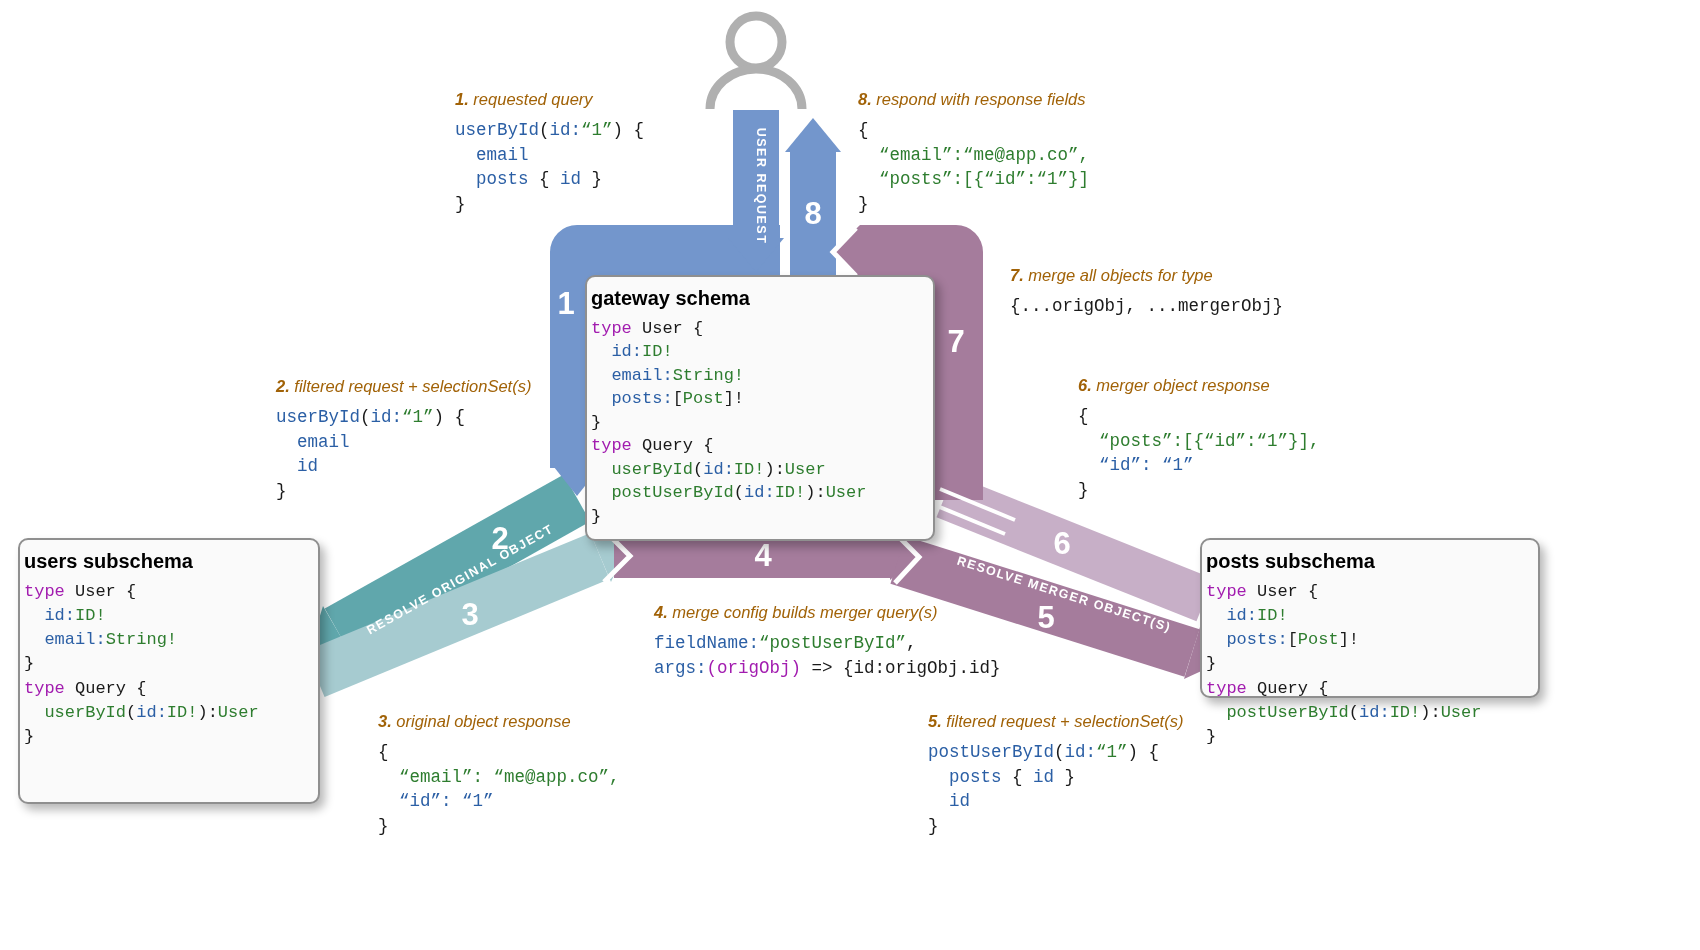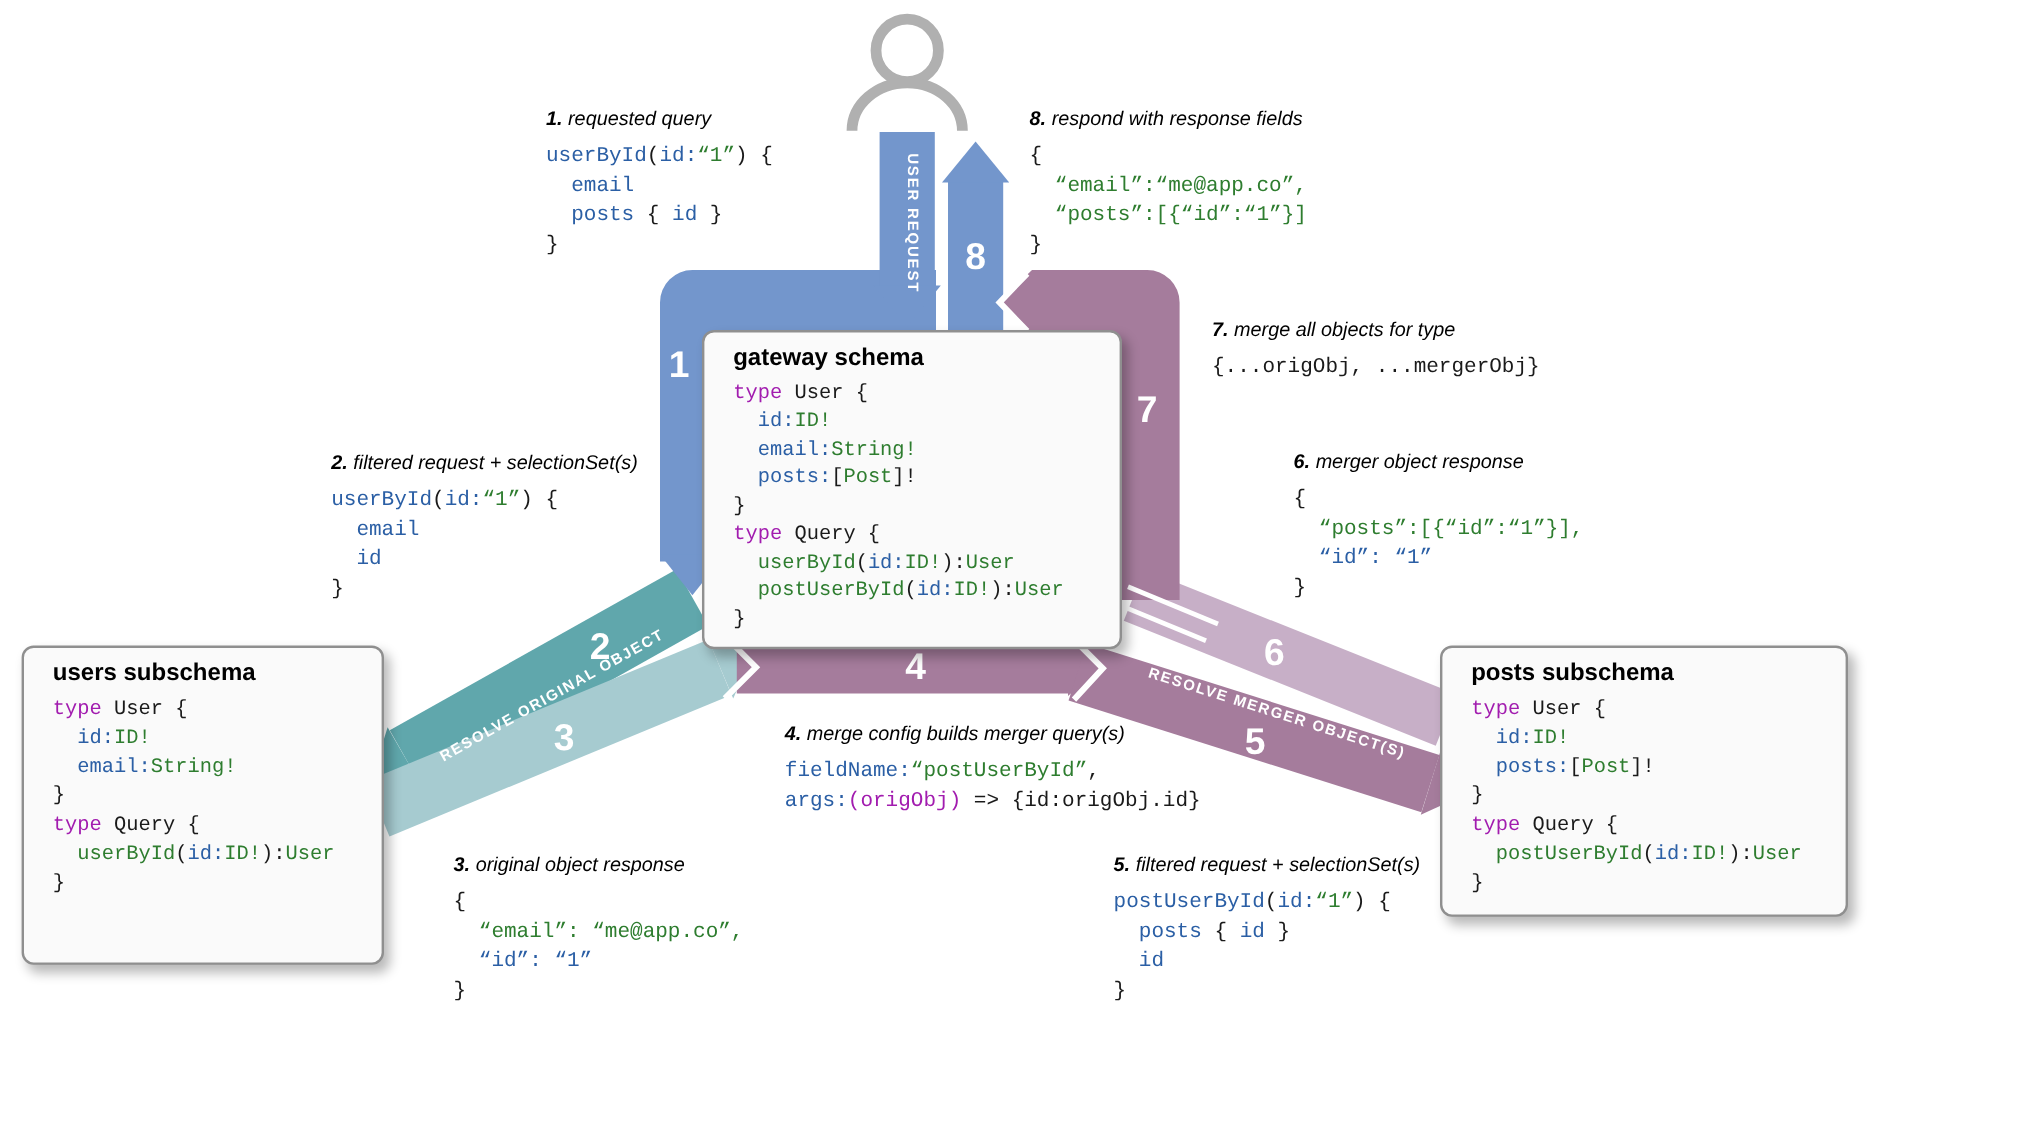--- a/index.html
+++ b/index.html
@@ -3,35 +3,35 @@
 <meta charset="utf-8">
 <style>
   * { margin:0; padding:0; box-sizing:border-box; }
   html,body { background:#ffffff; }
   body { width:1700px; height:950px; font-family:"Liberation Sans",sans-serif; }
   .stage { position:relative; width:1700px; height:950px; overflow:hidden; background:#fff; }
   .layer { position:absolute; left:0; top:0; }
 
   
   .box { position:absolute; background:#fafafa; border:2px solid #8f8f8f; border-radius:10px;
-         box-shadow:5px 6px 10px rgba(0,0,0,.28); padding:10px 24px; }
+         box-shadow:5px 6px 10px rgba(0,0,0,.28); padding:10px 4px; }
   .box-title { font-weight:bold; font-size:20px; color:#000; margin-bottom:7px; }
 
   
   .code { font-family:"Liberation Mono","DejaVu Sans Mono",monospace; font-size:17px;
           line-height:1.42; white-space:pre; color:#1a1a1a; }
   .step .code { font-size:17.5px; line-height:1.4; }
   .tok-k { color:#1a1a1a; }
   .tok-r { color:#a21caf; }
   .tok-b { color:#2b5fa5; }
   .tok-g { color:#2e7d2f; }
 
   
   .step { position:absolute; }
-  .step-label { font-style:italic; font-size:16.5px; color:#000000; margin-bottom:9px; }
+  .step-label { font-style:italic; font-size:16.5px; color:#a16207; margin-bottom:9px; }
   .step-label b { font-weight:bold; }
 
   
   .band-num { font-family:"Liberation Sans",sans-serif; font-weight:bold; font-size:31px;
               fill:#ffffff; text-anchor:middle; }
   .band-caption { font-family:"Liberation Sans",sans-serif; font-weight:bold; font-size:12.5px;
                   fill:#ffffff; text-anchor:middle; letter-spacing:1.5px; }
   .sep { fill:none; stroke:#ffffff; stroke-width:5; }
   .sep2 { stroke:#ffffff; stroke-width:4; }
 
@@ -101,21 +101,21 @@
   <div class="box" style="left:585px; top:275px; width:350px; height:266px;">
     <div class="box-title">gateway schema</div>
     <div class="code" style="line-height:1.38;"><div><span class="tok-r">type </span><span class="tok-k">User {</span></div><div><span class="tok-b">  id:</span><span class="tok-g">ID!</span></div><div><span class="tok-b">  email:</span><span class="tok-g">String!</span></div><div><span class="tok-b">  posts:</span><span class="tok-k">[</span><span class="tok-g">Post</span><span class="tok-k">]!</span></div><div><span class="tok-k">}</span></div><div><span class="tok-r">type </span><span class="tok-k">Query {</span></div><div><span class="tok-g">  userById</span><span class="tok-k">(</span><span class="tok-b">id:</span><span class="tok-g">ID!</span><span class="tok-k">):</span><span class="tok-g">User</span></div><div><span class="tok-g">  postUserById</span><span class="tok-k">(</span><span class="tok-b">id:</span><span class="tok-g">ID!</span><span class="tok-k">):</span><span class="tok-g">User</span></div><div><span class="tok-k">}</span></div></div>
   </div>
 
   <div class="box" style="left:18px; top:538px; width:302px; height:266px;">
     <div class="box-title">users subschema</div>
     <div class="code"><div><span class="tok-r">type </span><span class="tok-k">User {</span></div><div><span class="tok-b">  id:</span><span class="tok-g">ID!</span></div><div><span class="tok-b">  email:</span><span class="tok-g">String!</span></div><div><span class="tok-k">}</span></div><div><span class="tok-r">type </span><span class="tok-k">Query {</span></div><div><span class="tok-g">  userById</span><span class="tok-k">(</span><span class="tok-b">id:</span><span class="tok-g">ID!</span><span class="tok-k">):</span><span class="tok-g">User</span></div><div><span class="tok-k">}</span></div></div>
   </div>
 
-  <div class="box" style="left:1200px; top:538px; width:340px; height:226px;">
+  <div class="box" style="left:1200px; top:538px; width:340px; height:160px;">
     <div class="box-title">posts subschema</div>
     <div class="code"><div><span class="tok-r">type </span><span class="tok-k">User {</span></div><div><span class="tok-b">  id:</span><span class="tok-g">ID!</span></div><div><span class="tok-b">  posts:</span><span class="tok-k">[</span><span class="tok-g">Post</span><span class="tok-k">]!</span></div><div><span class="tok-k">}</span></div><div><span class="tok-r">type </span><span class="tok-k">Query {</span></div><div><span class="tok-g">  postUserById</span><span class="tok-k">(</span><span class="tok-b">id:</span><span class="tok-g">ID!</span><span class="tok-k">):</span><span class="tok-g">User</span></div><div><span class="tok-k">}</span></div></div>
   </div>
 
   <div class="step" style="left:455px; top:90px;">
     <div class="step-label"><b>1.</b> <span>requested query</span></div>
     <div class="code"><div><span class="tok-b">userById</span><span class="tok-k">(</span><span class="tok-b">id:</span><span class="tok-g">“1”</span><span class="tok-k">) {</span></div><div><span class="tok-b">  email</span></div><div><span class="tok-b">  posts</span><span class="tok-k"> { </span><span class="tok-b">id</span><span class="tok-k"> }</span></div><div><span class="tok-k">}</span></div></div>
   </div>
 
   <div class="step" style="left:858px; top:90px;">

